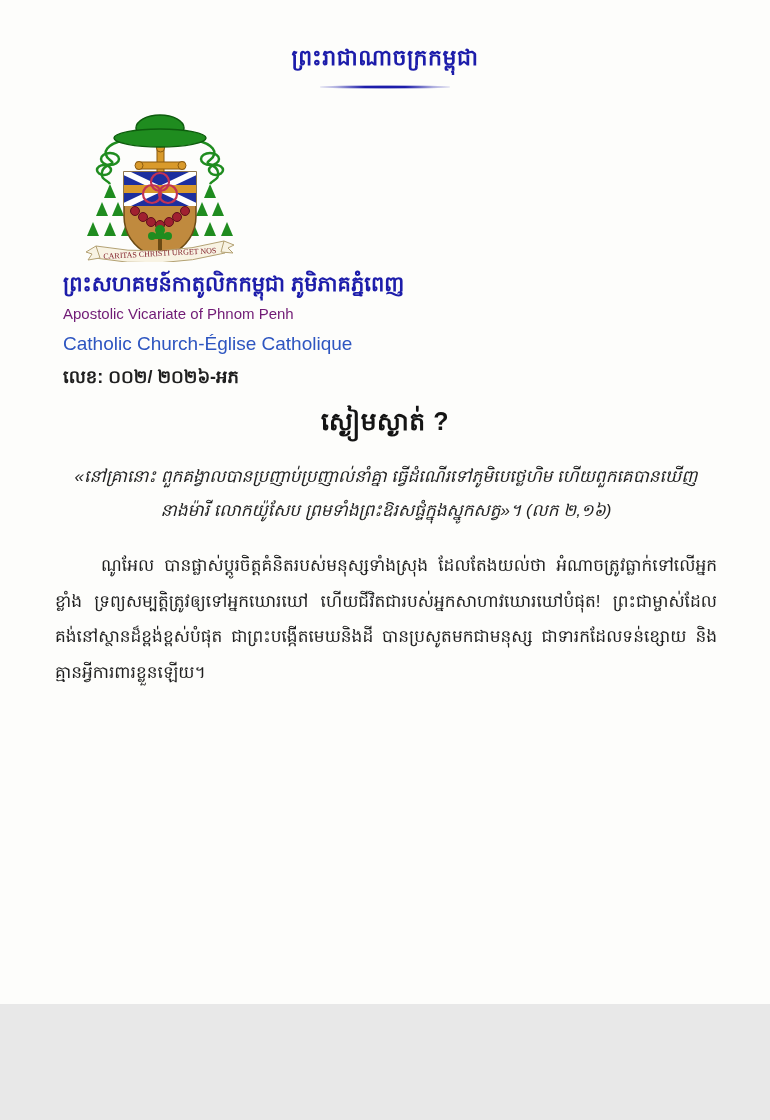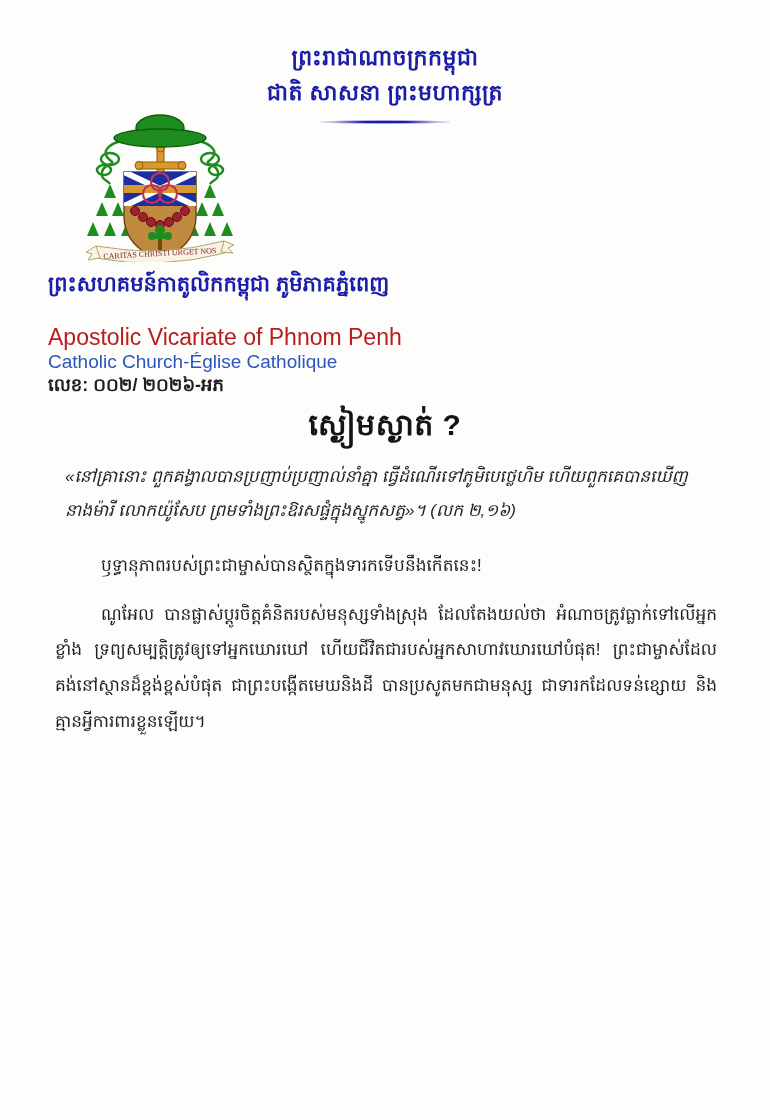--- a/index.html
+++ b/index.html
@@ -1,68 +1,67 @@
 <!DOCTYPE html>
 <html><head>
 <meta charset="utf-8">
 <style>
   * { margin:0; padding:0; box-sizing:border-box; }
   html,body { background:#e8e8e8; }
   .page {
     position:relative;
-    width:770px; height:1120px;
+    width:770px; height:1004px;
     margin:0 auto;
     background:#fdfdfb;
     font-family:"Liberation Sans", sans-serif;
     overflow:hidden;
     box-shadow:0 0 4px rgba(0,0,0,.15);
   }
   
   .kingdom-header { padding-top:40px; text-align:center; color:#1c1caa; }
   .kingdom-header .kh-line { font-weight:bold; font-size:22px; line-height:35px; letter-spacing:.5px; }
   .header-ornament {
     width:130px; height:4px; margin:10px auto 0;
     background:radial-gradient(ellipse at center, #1c1caa 0%, #1c1caa 28%, rgba(28,28,170,.35) 55%, rgba(28,28,170,0) 78%);
     border-radius:2px;
   }
   
   .emblem { position:absolute; left:80px; top:110px; width:160px; height:152px; }
   
-  .letterhead { position:absolute; left:48px; top:270px; width:480px; }
+  .letterhead { position:absolute; left:63px; top:270px; width:480px; }
   .org-khmer  { color:#1c1caa; font-weight:bold; font-size:21px; line-height:28px; }
-  .org-en     { color:#b91c1c; font-size:23px; margin-top:26px; }
-  .org-fr     { color:#2d55c0; font-size:19px; }
-  .ref-number { color:#1f1f1f; font-weight:bold; font-size:18px; }
+  .org-en     { color:#701a75; font-size:15px; margin-top:7px; }
+  .org-fr     { color:#2d55c0; font-size:19px; margin-top:11px; }
+  .ref-number { color:#1f1f1f; font-weight:bold; font-size:18px; margin-top:10px; }
   
   .doc-title {
     position:absolute; top:406px; left:0; width:100%;
-    text-align:center; font-size:30px; font-weight:bold; color:#141414;
+    text-align:center; font-size:25px; font-weight:bold; color:#141414;
     letter-spacing:.5px;
   }
   
   .content {
     position:absolute; top:460px; left:55px; width:662px;
     font-size:17px; color:#1e1e1e;
   }
   .para { line-height:2.1; margin-bottom:13px; }
   .para.quote-centered {
-    font-style:italic; line-height:2.0;
+    font-style:italic; text-align:center; line-height:2.0;
     margin-bottom:20px; padding:0 10px;
   }
   .para.body { text-align:justify; text-indent:46px; }
   .para.quote-left { font-style:italic; text-align:justify; text-indent:46px; }
 </style>
 </head>
 <body>
 
 <div class="page">
 
   <div class="kingdom-header">
     <div class="kh-line">ព្រះរាជាណាចក្រកម្ពុជា</div>
-    <div class="kh-line">ជាតិ សាសនា ព្រះមហាក្សត្រ</div>
     <div class="header-ornament"></div>
   </div>
 
   <div class="emblem">
     <svg width="160" height="152" viewBox="0 0 160 152">
 
       <g stroke="#1f8c1f" stroke-width="2.5" fill="none">
         <path d="M44,30 C28,34 20,42 30,50 C38,56 24,52 22,62 C20,70 28,70 30,74"></path>
         <ellipse cx="30" cy="49" rx="9" ry="6"></ellipse>
         <ellipse cx="24" cy="60" rx="7" ry="5"></ellipse>
@@ -157,17 +156,16 @@
     <div class="org-khmer">ព្រះសហគមន៍កាតូលិកកម្ពុជា ភូមិភាគភ្នំពេញ</div>
     <div class="org-en">Apostolic Vicariate of Phnom Penh</div>
     <div class="org-fr">Catholic Church-Église Catholique</div>
     <div class="ref-number">លេខ: ០០២/ ២០២៦-អភ</div>
   </div>
 
   <div class="doc-title">ស្ងៀមស្ងាត់ ?</div>
 
   <div class="content">
     <p class="para quote-centered">«នៅគ្រានោះ ពួកគង្វាលបានប្រញាប់ប្រញាល់នាំគ្នា ធ្វើដំណើរទៅភូមិបេថ្លេហិម ហើយពួកគេបានឃើញ នាងម៉ារី លោកយ៉ូសែប ព្រមទាំងព្រះឱរសផ្ទំក្នុងស្នូកសត្វ»។ (លក ២,១៦)</p>
-    <p class="para body">ឫទ្ធានុភាពរបស់ព្រះជាម្ចាស់បានស្ថិតក្នុងទារកទើបនឹងកើតនេះ!</p>
     <p class="para body">ណូអែល បានផ្លាស់ប្តូរចិត្តគំនិតរបស់មនុស្សទាំងស្រុង ដែលតែងយល់ថា អំណាចត្រូវធ្លាក់ទៅលើអ្នកខ្លាំង ទ្រព្យសម្បត្តិត្រូវឲ្យទៅអ្នកឃោរឃៅ ហើយជីវិតជារបស់អ្នកសាហាវឃោរឃៅបំផុត! ព្រះជាម្ចាស់ដែលគង់នៅស្ថានដ៏ខ្ពង់ខ្ពស់បំផុត ជាព្រះបង្កើតមេឃនិងដី បានប្រសូតមកជាមនុស្ស ជាទារកដែលទន់ខ្សោយ និងគ្មានអ្វីការពារខ្លួនឡើយ។</p>
   </div>
 
 </div>
 
 </body></html>

